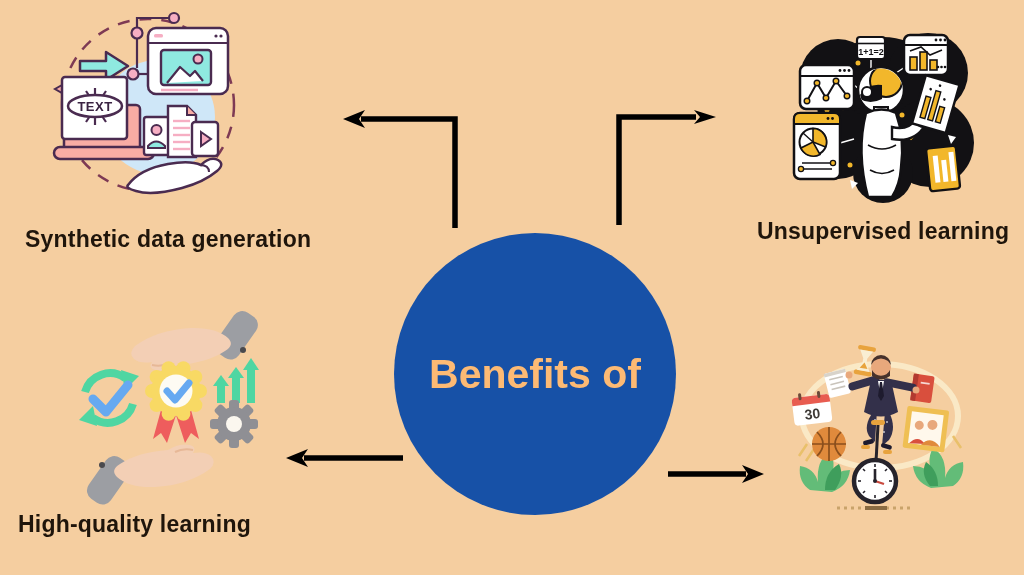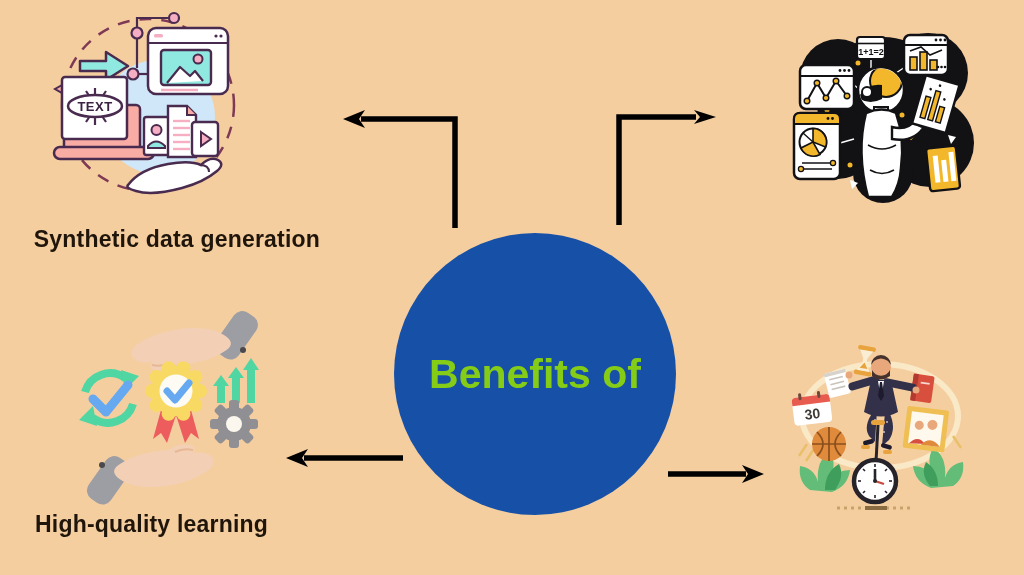--- a/index.html
+++ b/index.html
@@ -7,25 +7,25 @@
     position:relative;width:1024px;height:575px;overflow:hidden;
     background:#F5CEA0;
     font-family:"Liberation Sans", sans-serif;
   }
   .abs{position:absolute;}
   .center-circle{
     position:absolute;left:394px;top:233px;width:282px;height:282px;
     border-radius:50%;background:#1751A7;
     display:flex;align-items:center;justify-content:center;
   }
-  .center-text{color:#84cc16;font-size:41px;font-weight:700;text-align:center;line-height:56px;}
+  .center-text{color:#fdba74;font-size:41px;font-weight:700;text-align:center;line-height:56px;}
   .center-text span{display:block;}
   .label{
     position:absolute;font-weight:700;color:#1F150B;
-    text-align:right;font-size:23px;letter-spacing:0.2px;white-space:nowrap;
+    text-align:left;font-size:23px;letter-spacing:0.2px;white-space:nowrap;
   }
   svg{display:block;}
   svg text{font-family:"Liberation Sans", sans-serif;}
 </style>
 </head>
 <body>
 
 <div class="stage">
 
   <div class="center-circle">
@@ -381,15 +381,16 @@
       </g>
       <line x1="90" y1="143" x2="90" y2="131" stroke="#26232B" stroke-width="2.6"></line>
       <line x1="90" y1="143" x2="99" y2="146" stroke="#C94A3F" stroke-width="2.2"></line>
       <circle cx="90" cy="143" r="2" fill="#26232B"></circle>
     </g>
     <path d="M52 170 h76" stroke="#C9A36B" stroke-width="3" stroke-dasharray="3 4"></path>
     <path d="M80 170 h22" stroke="#8A6B42" stroke-width="4"></path>
   </svg>
 
   <div class="label" style="left:25px;top:226px;width:295px">Synthetic data generation</div>
+  <div class="label" style="left:757px;top:218px;width:255px">Unsupervised learning</div>
   <div class="label" style="left:18px;top:511px;width:250px">High-quality learning</div>
 
 </div>
 
 </body></html>

